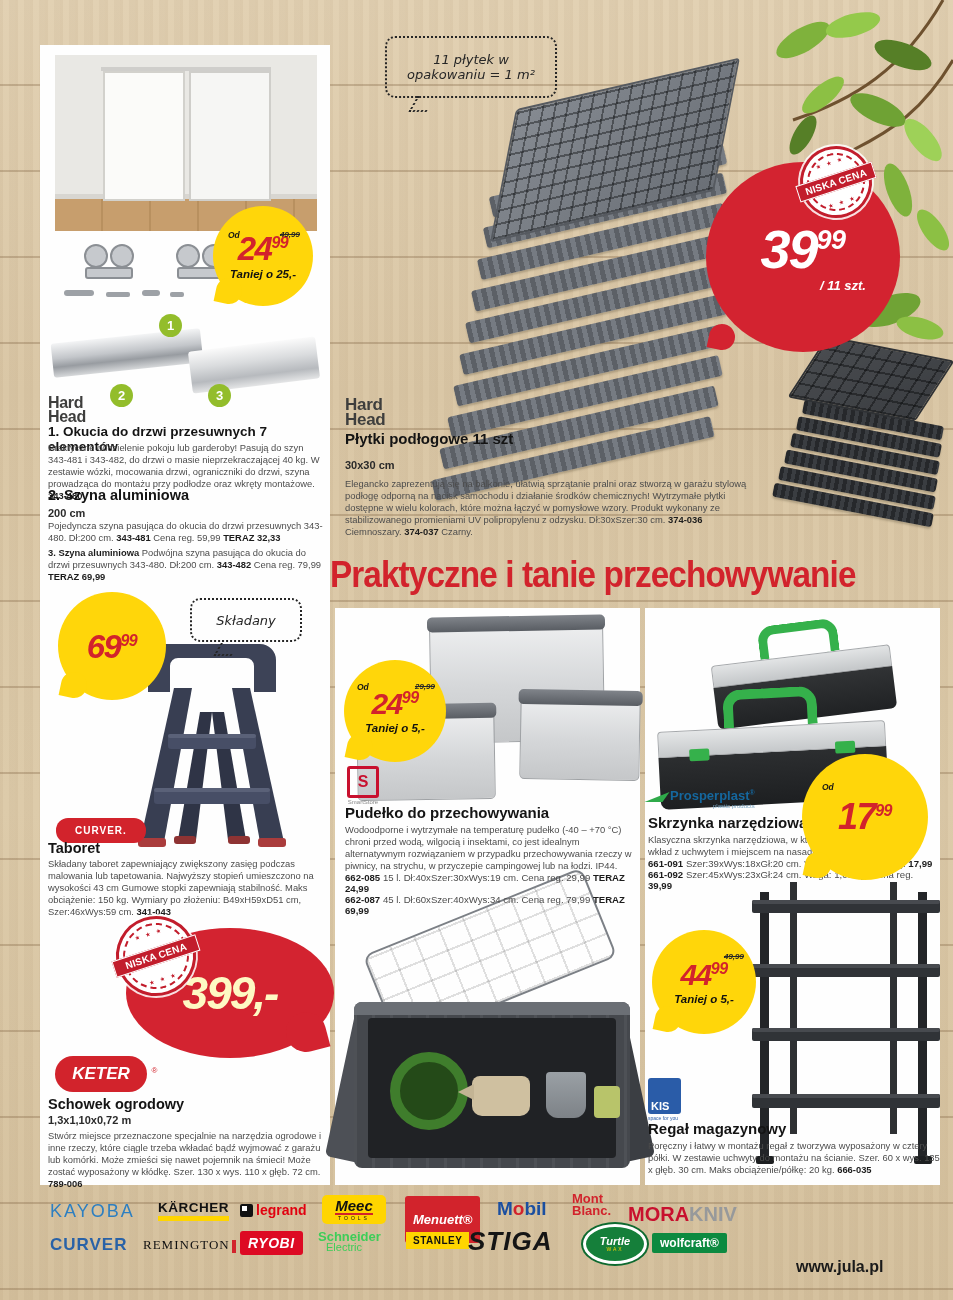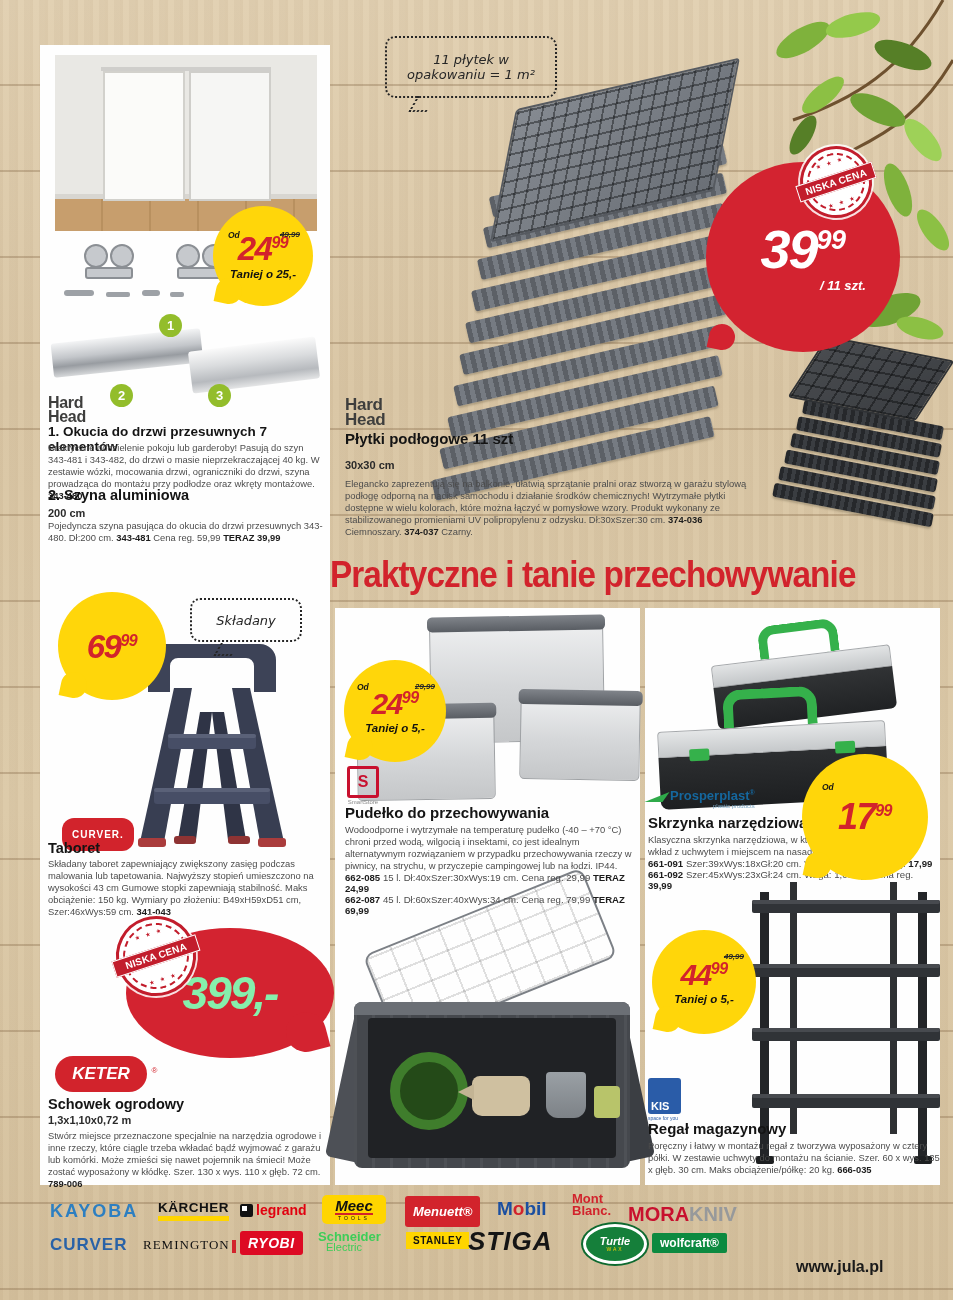--- a/index.html
+++ b/index.html
@@ -26,21 +26,21 @@
   .bub .old{position:absolute;right:13px;top:24px;font-size:8px;font-weight:700;font-style:italic;color:#272727;text-decoration:line-through}
   .bub .main{font-style:italic;font-weight:800;color:#d2232c;font-size:33px;line-height:1;letter-spacing:-1.5px}
   .bub .main .sup{font-size:16px;vertical-align:super;letter-spacing:-.5px}
   .bub .note{font-style:italic;font-weight:700;font-size:11.5px;color:#111;margin-top:3px}
   .bub.red{background:#d32330}
   .bub.red .main{color:#fff;font-size:54px;letter-spacing:-2px}
   .bub.red .main .sup{font-size:27px}
   .bub.red .unit{font-style:italic;font-weight:700;font-size:13px;color:#fff;align-self:flex-end;margin:2px 34px 0 0}
   .blob399{background:#d32330;border-radius:50%;display:flex;align-items:center;justify-content:center;z-index:6}
   .blob399::before{content:"";position:absolute;width:40px;height:40px;background:#d32330;right:8px;bottom:6px;border-radius:50% 50% 0 50%;transform:rotate(-15deg)}
-  .blob399 .main{font-style:italic;font-weight:800;color:#86efac;font-size:46px;letter-spacing:-2px}
+  .blob399 .main{font-style:italic;font-weight:800;color:#fef9c3;font-size:46px;letter-spacing:-2px}
   
   .stamp{position:absolute;border-radius:50%;background:#fff;border:3px solid #c21d2c;transform:rotate(-18deg);z-index:7;box-shadow:0 0 0 2px rgba(255,255,255,.85)}
   .stamp::before{content:"";position:absolute;inset:4px;border:2px dashed #c21d2c;border-radius:50%}
   .stamp .stars{position:absolute;left:0;right:0;text-align:center;color:#c21d2c;font-size:6px;letter-spacing:2px}
   .stamp .lbl{position:absolute;left:-7px;right:-7px;top:50%;transform:translateY(-50%);background:#c21d2c;border:1.5px solid #fff;color:#fff;font-weight:800;font-size:10px;text-align:center;padding:2px 0;letter-spacing:.2px}
   
   .say{position:absolute;border:2px dotted #262626;border-radius:10px;display:flex;flex-direction:column;align-items:center;justify-content:center;font-style:italic;font-size:13px;color:#262626;z-index:5;font-family:"DejaVu Sans",sans-serif}
   .say::after{content:"";position:absolute;left:26px;bottom:-16px;width:16px;height:14px;border-left:2px dotted #262626;border-bottom:2px dotted #262626;transform:skewX(-30deg)}
   .badge{position:absolute;width:23px;height:23px;border-radius:50%;background:#93bd2b;color:#fff;font-weight:800;font-size:13px;display:flex;align-items:center;justify-content:center;z-index:4}
   
@@ -105,21 +105,22 @@
   </div>
 
   <div class="abs brandlogo" style="left:48px;top:396px;z-index:3">
     <div>Hard</div>
       <div>Head</div>
   </div>
   <div class="abs h1" style="left:48px;top:424px;width:276px;z-index:3">1. Okucia do drzwi przesuwnych 7 elementów</div>
   <div class="abs txt" style="left:48px;top:442px;width:276px;z-index:3"><span>Praktyczne oddzielenie pokoju lub garderoby! Pasują do szyn 343-481 i 343-482, do drzwi o masie nieprzekraczającej 40 kg. W zestawie wózki, mocowania drzwi, ograniczniki do drzwi, szyna prowadząca do montażu przy podłodze oraz wkręty montażowe. </span><span class="b">343-480</span></div>
   <div class="abs h1" style="left:48px;top:488px;font-size:14.5px;z-index:3">2. Szyna aluminiowa</div>
   <div class="abs sub" style="left:48px;top:507px;z-index:3">200 cm</div>
-  <div class="abs txt" style="left:48px;top:520px;width:276px;z-index:3"><span>Pojedyncza szyna pasująca do okucia do drzwi przesuwnych 343-480. Dł:200 cm. </span><span class="b">343-481</span><span> Cena reg. 59,99 </span><span class="b">TERAZ 39,99</span></div>
+  <div class="abs txt" style="left:48px;top:520px;width:276px;z-index:3"><span>Pojedyncza szyna pasująca do okucia do drzwi przesuwnych 343-480. Dł:200 cm. </span><span class="b">343-481</span><span> Cena reg. 59,99 </span><span class="b">TERAZ 32,33</span></div>
+  <div class="abs txt" style="left:48px;top:547px;width:276px;z-index:3"><span class="b">3. Szyna aluminiowa</span><span> Podwójna szyna pasująca do okucia do drzwi przesuwnych 343-480. Dł:200 cm. </span><span class="b">343-482</span><span> Cena reg. 79,99 </span><span class="b">TERAZ 69,99</span></div>
 
   <svg class="abs" style="right:0;top:0;z-index:2" width="300" height="270" viewBox="0 0 300 270">
     <g stroke="#6e512f" stroke-width="3" fill="none">
       <path d="M290,0 C250,70 200,100 140,120"></path>
         <path d="M300,60 C270,110 240,130 200,150"></path>
     </g>
     <g>
       <ellipse cx="150" cy="40" rx="30" ry="12" fill="#7fb23c" transform="rotate(-30 150 40)"></ellipse>
       <ellipse cx="200" cy="25" rx="28" ry="11" fill="#94c94b" transform="rotate(-15 200 25)"></ellipse>
       <ellipse cx="250" cy="55" rx="30" ry="12" fill="#567f27" transform="rotate(20 250 55)"></ellipse>
@@ -202,21 +203,21 @@
       <path fill="#383e52" d="M172,206 L138,52 h-18 L148,206 z"></path>
     <rect x="56" y="98" width="88" height="15" rx="3" fill="#474e66"></rect>
       <rect x="56" y="98" width="88" height="4" rx="2" fill="#5a6178"></rect>
     <rect x="42" y="152" width="116" height="16" rx="3" fill="#474e66"></rect>
       <rect x="42" y="152" width="116" height="4" rx="2" fill="#5a6178"></rect>
     <rect x="26" y="202" width="28" height="9" rx="3" fill="#aa3c3c"></rect>
       <rect x="146" y="202" width="28" height="9" rx="3" fill="#aa3c3c"></rect>
     <rect x="62" y="200" width="22" height="8" rx="3" fill="#8e3333"></rect>
       <rect x="116" y="200" width="22" height="8" rx="3" fill="#8e3333"></rect>
   </svg>
-  <div class="abs pill" style="left:62px;top:818px;height:33px;padding:0 10px;font-size:10px;letter-spacing:1px;z-index:3">CURVER.</div>
+  <div class="abs pill" style="left:56px;top:818px;height:25px;padding:0 19px;font-size:10px;letter-spacing:1px;z-index:3">CURVER.</div>
   <div class="abs h2" style="left:48px;top:840px;font-size:14.5px;z-index:3">Taboret</div>
   <div class="abs txt" style="left:48px;top:858px;width:274px;z-index:3"><span>Składany taboret zapewniający zwiększony zasięg podczas malowania lub tapetowania. Najwyższy stopień umieszczono na wysokości 43 cm Gumowe stopki zapewniają stabilność. Maks obciążenie: 150 kg. Wymiary po złożeniu: B49xH59xD51 cm, Szer:46xWys:59 cm. </span><span class="b">341-043</span></div>
 
   <div class="blob399 abs" style="left:126px;top:928px;width:208px;height:130px">
     <span class="main">399,-</span>
   </div>
   <div class="stamp" style="left:116px;top:916px;width:74px;height:74px">
     <span class="stars" style="top:10px">★ ★ ★</span>
     <span class="lbl">NISKA CENA</span>
     <span class="stars" style="bottom:10px">★ ★ ★</span>
@@ -325,33 +326,33 @@
     <span class="note">Taniej o 5,-</span>
   </div>
   <div class="abs" style="left:648px;top:1078px;z-index:3">
     <div style="width:30px;height:34px;background:#2a5ca8;border-radius:3px;color:#fff;font-weight:800;font-size:11px;display:flex;align-items:flex-end;padding:0 0 2px 3px">KIS</div>
     <div style="font-size:5px;color:#2a5ca8;margin-top:1px">space for you</div>
   </div>
   <div class="abs h2" style="left:648px;top:1120px;z-index:3">Regał magazynowy</div>
   <div class="abs txt" style="left:648px;top:1140px;width:292px;z-index:3"><span>Poręczny i łatwy w montażu regał z tworzywa wyposażony w cztery półki. W zestawie uchwyty do montażu na ścianie. Szer. 60 x wys. 135 x głęb. 30 cm. Maks obciążenie/półkę: 20 kg. </span><span class="b">666-035</span></div>
 
   <div class="logo-strip">
-    <div class="abs" style="left:50px;top:1201px;color:#2d7fc1;font-weight:700;font-size:18px;letter-spacing:2px">KAYOBA</div>
+    <div class="abs" style="left:50px;top:1201px;color:#2d7fc1;font-weight:400;font-size:18px;letter-spacing:2px">KAYOBA</div>
     <div class="abs" style="left:158px;top:1200px;font-weight:800;font-size:13.5px;color:#111;letter-spacing:.5px;border-bottom:5px solid #ffd500;padding-bottom:1px">KÄRCHER</div>
     <div class="abs" style="left:240px;top:1202px;display:flex;align-items:center">
       <span style="width:13px;height:13px;background:#111;border-radius:2px;margin-right:3px;position:relative">
           <span style="position:absolute;left:2px;top:2px;width:5px;height:5px;background:#fff"></span>
         </span>
       <span style="color:#e1000f;font-weight:800;font-size:14px">legrand</span>
     </div>
     <div class="abs" style="left:322px;top:1195px;width:64px;background:#ffd500;border-radius:5px;text-align:center;padding:2px 0 3px">
       <div style="font-style:italic;font-weight:800;font-size:15px;color:#111;border-bottom:2px solid #d2232c;display:inline-block;line-height:14px">Meec</div>
       <div style="font-size:5px;letter-spacing:3px;color:#111">TOOLS</div>
     </div>
-    <div class="abs" style="left:405px;top:1196px;background:#d2232c;border-radius:3px;padding:8px 8px;color:#fff;font-style:italic;font-weight:800;font-size:13px">Menuett®</div>
+    <div class="abs" style="left:405px;top:1196px;background:#d2232c;border-radius:3px;padding:16px 8px;color:#fff;font-style:italic;font-weight:800;font-size:13px">Menuett®</div>
     <div class="abs" style="left:497px;top:1198px;font-weight:800;font-size:19px;color:#1b4fa0">
       <span>M</span><span style="color:#d2232c">o</span><span>bil</span>
     </div>
     <div class="abs" style="left:572px;top:1193px;color:#d2232c;font-weight:800;font-size:13px;line-height:12px">
       <div>Mont</div>
         <div>Blanc.</div>
     </div>
     <div class="abs" style="left:628px;top:1203px;font-weight:700;font-size:20px">
       <span style="color:#c8102e">MORA</span><span style="color:#97999b">KNIV</span>
     </div>

